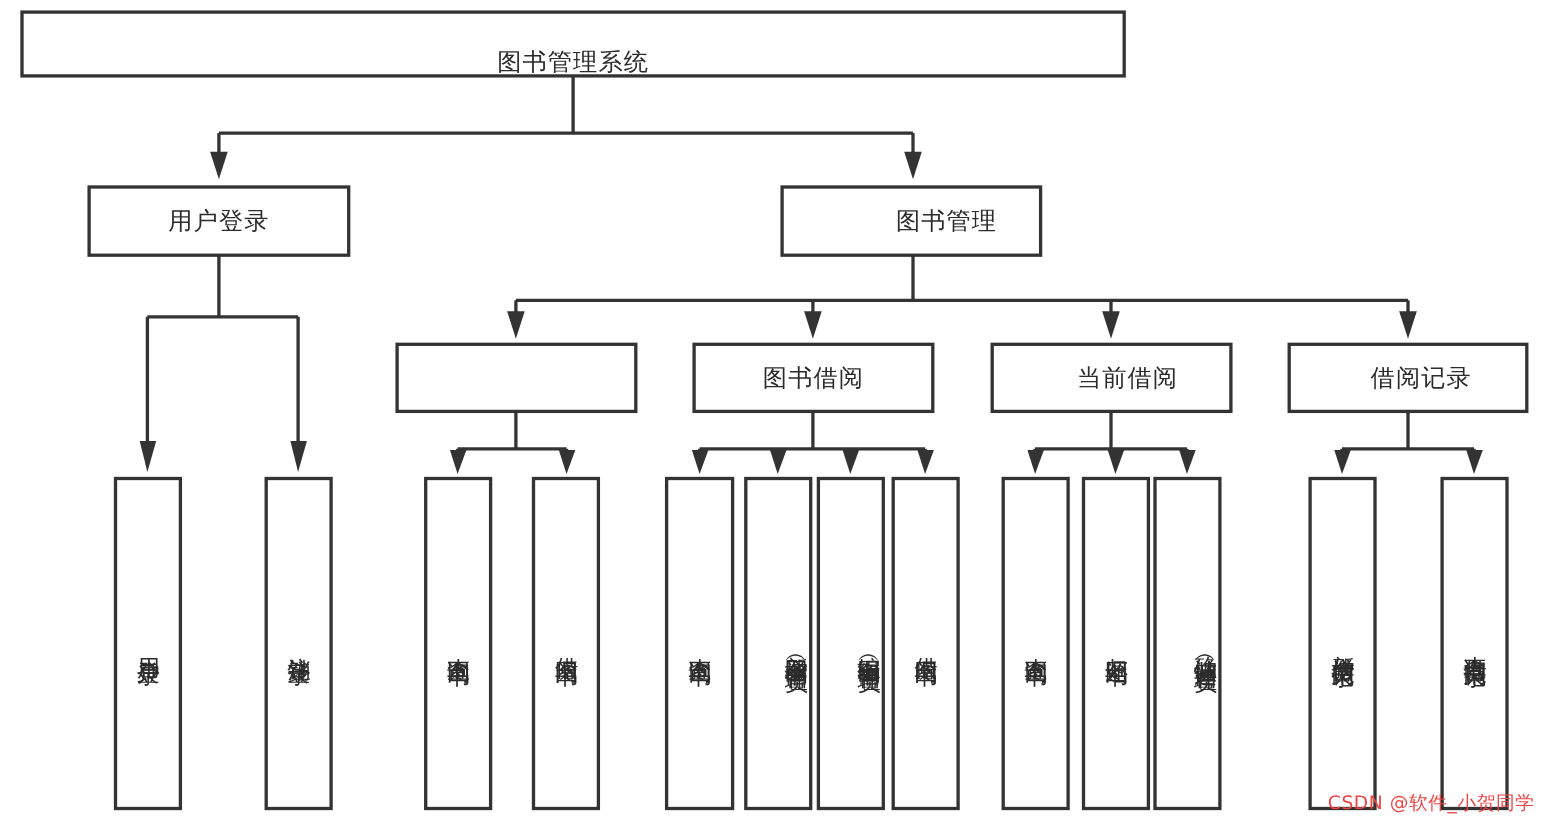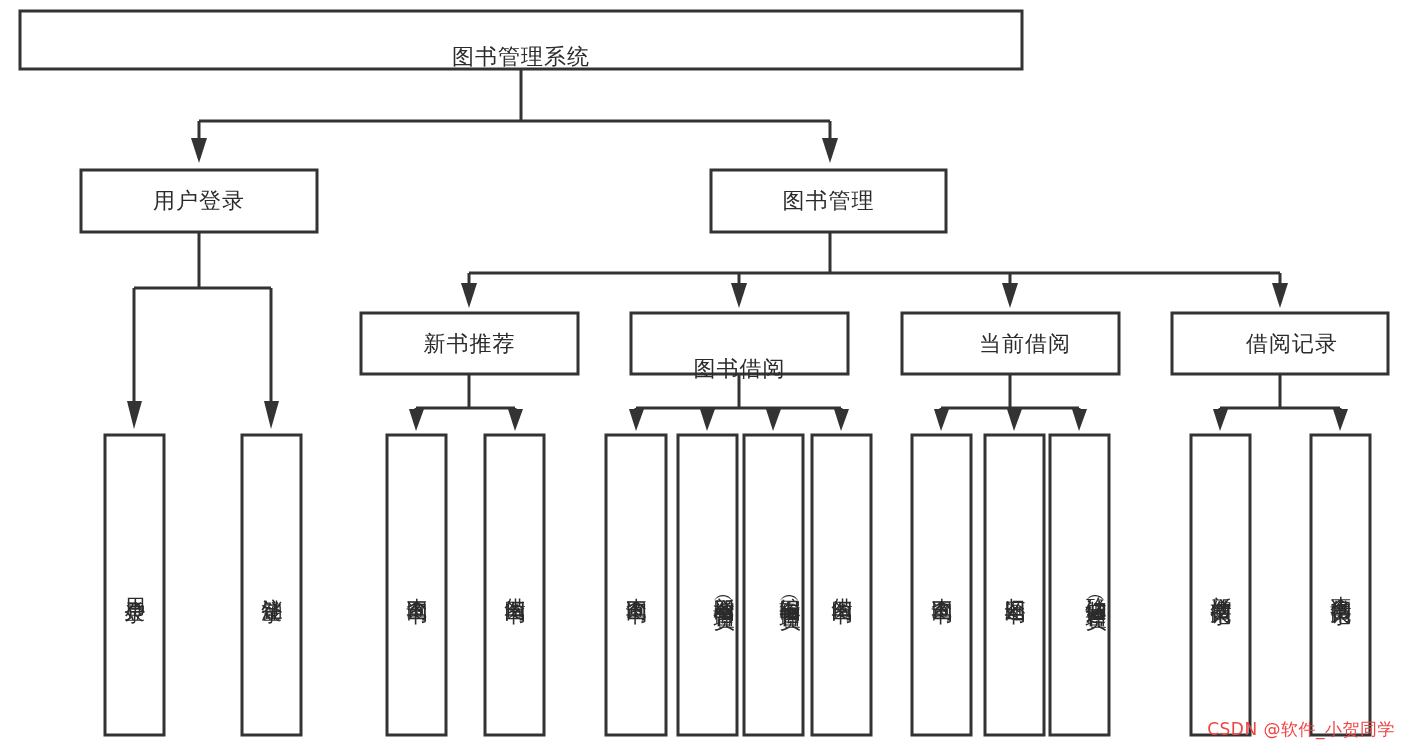--- a/index.html
+++ b/index.html
@@ -182,24 +182,23 @@
     <rect class="node-rect" x="912" y="435" width="59" height="300"></rect>
     <rect class="node-rect" x="985" y="435" width="59" height="300"></rect>
     <rect class="node-rect" x="1050" y="435" width="59" height="300"></rect>
     <rect class="node-rect" x="1191" y="435" width="59" height="300"></rect>
     <rect class="node-rect" x="1311" y="435" width="59" height="300"></rect>
   </svg>
 
   <div class="hlabel-wrap" style="left:20px; top:28px; width:1002px; height:58px;">图书管理系统</div>
 
   <div class="hlabel-wrap" style="left:81px; top:170px; width:236px; height:62px;">用户登录</div>
-  <div class="hlabel-wrap" style="left:711px; top:170px; width:235px; height:62px;">图书管理</div>
-
-  <div class="hlabel-wrap" style="left:361px; top:313px; width:217px; height:61px;">新书推荐</div>
-  <div class="hlabel-wrap" style="left:631px; top:313px; width:217px; height:61px;margin-top:25px;">图书借阅</div>
+  <div class="hlabel-wrap" style="left:711px; top:170px; width:235px; height:62px;padding-left:32px;">图书管理</div>
+
+  <div class="hlabel-wrap" style="left:631px; top:313px; width:217px; height:61px;">图书借阅</div>
   <div class="hlabel-wrap" style="left:902px; top:313px; width:246px; height:61px;">当前借阅</div>
   <div class="hlabel-wrap" style="left:1184px; top:313px; width:216px; height:61px;">借阅记录</div>
 
   <div class="vlabel-wrap" style="left:105px; top:435px; width:59px; height:300px;">用户登录</div>
   <div class="vlabel-wrap" style="left:242px; top:435px; width:59px; height:300px;">注销登录</div>
   <div class="vlabel-wrap" style="left:387px; top:435px; width:59px; height:300px;">查询图书</div>
   <div class="vlabel-wrap" style="left:485px; top:435px; width:59px; height:300px;">借阅图书</div>
   <div class="vlabel-wrap" style="left:606px; top:435px; width:60px; height:300px;">查询图书</div>
   <div class="vlabel-wrap" style="left:678px; top:435px; width:59px; height:300px; align-items:flex-start; padding-top:8px; box-sizing:border-box;">新增图书（管理员）</div>
   <div class="vlabel-wrap" style="left:744px; top:435px; width:59px; height:300px; align-items:flex-start; padding-top:8px; box-sizing:border-box;">编辑图书（管理员）</div>

